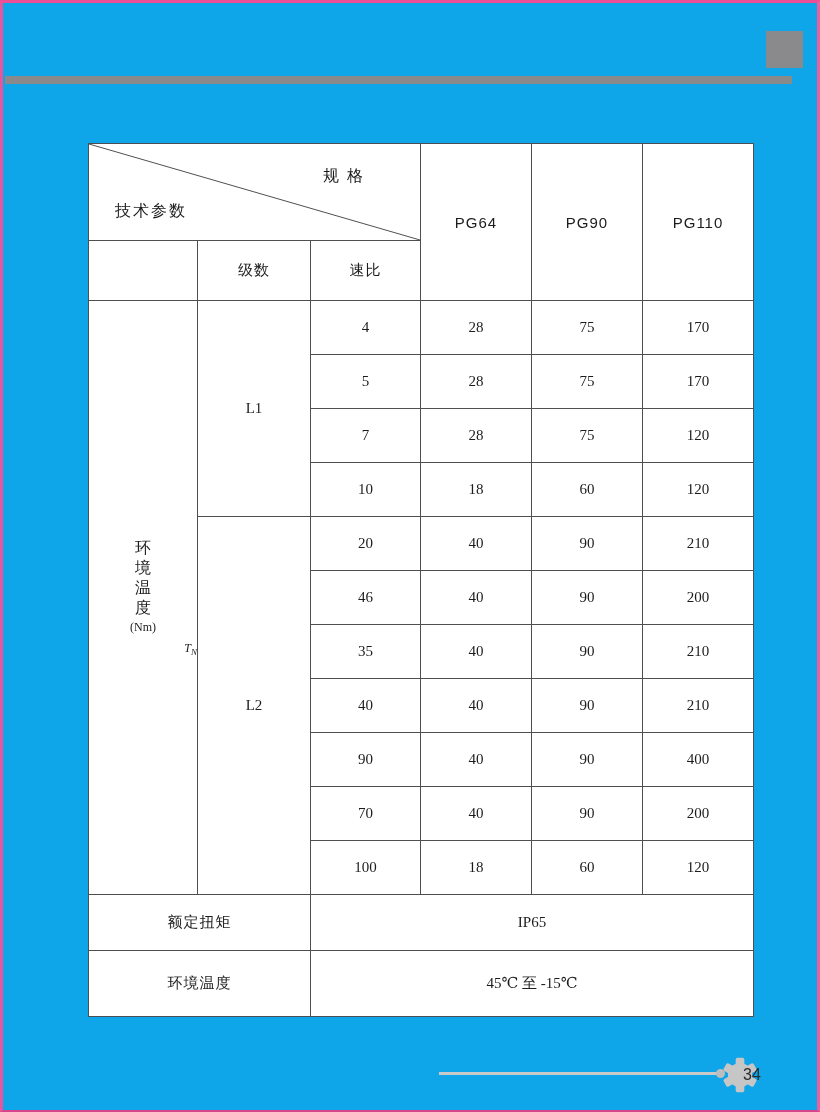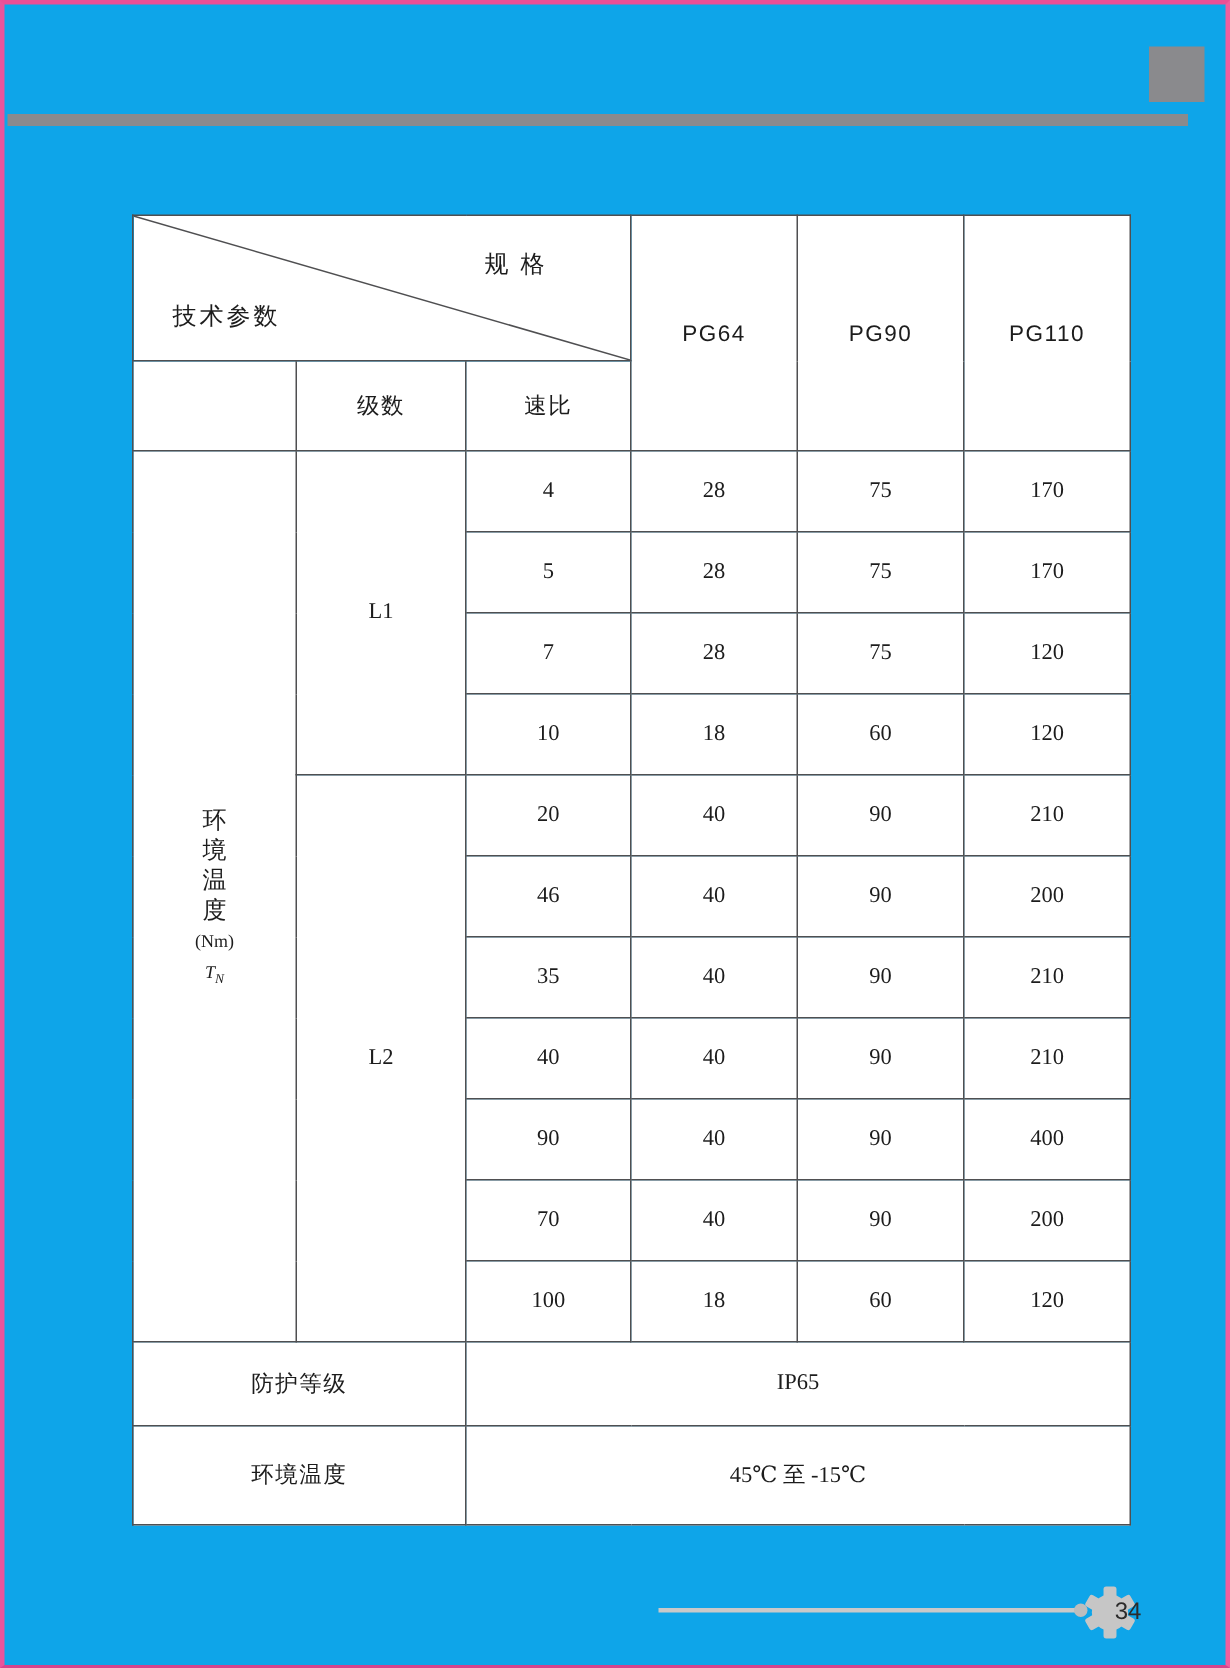--- a/index.html
+++ b/index.html
@@ -70,21 +70,21 @@
   td.subhead { font-size:16px; letter-spacing:1px; }
 
   td.vlabel { padding:0; }
   .vtext {
     width:18px; margin:0 auto;
     font-size:16px; line-height:1.25;
     word-break:break-all;
     letter-spacing:0;
   }
   .vunit { font-size:12px; margin-top:2px; }
-  .vsym  { font-size:12px; font-style:italic; margin-top:6px; }
+  .vsym  { font-size:12px; font-style:italic; margin-top:6px;text-align:right; }
   .vsym sub { font-size:9px; font-style:italic; }
 
   td.group-cell { font-size:15px; }
 
   
   .footer-line {
     position:absolute; left:439px; top:1072px;
     width:283px; height:3px;
     background:#c9c9c9;
   }
@@ -209,21 +209,21 @@
         <td>200</td>
       </tr>
       <tr class="dr">
         <td class="s">100</td>
         <td class="s">18</td>
         <td class="s">60</td>
         <td class="s">120</td>
       </tr>
 
       <tr class="rp">
-        <td colspan="2" class="subhead">防护等级</td>
+        <td colspan="2" class="subhead">额定扭矩</td>
         <td colspan="4">IP65</td>
       </tr>
       <tr class="rt">
         <td colspan="2" class="s subhead">环境温度</td>
         <td colspan="4" class="s">45℃ 至 -15℃</td>
       </tr>
     </tbody>
   </table>
 
   <div class="footer-line"></div>

